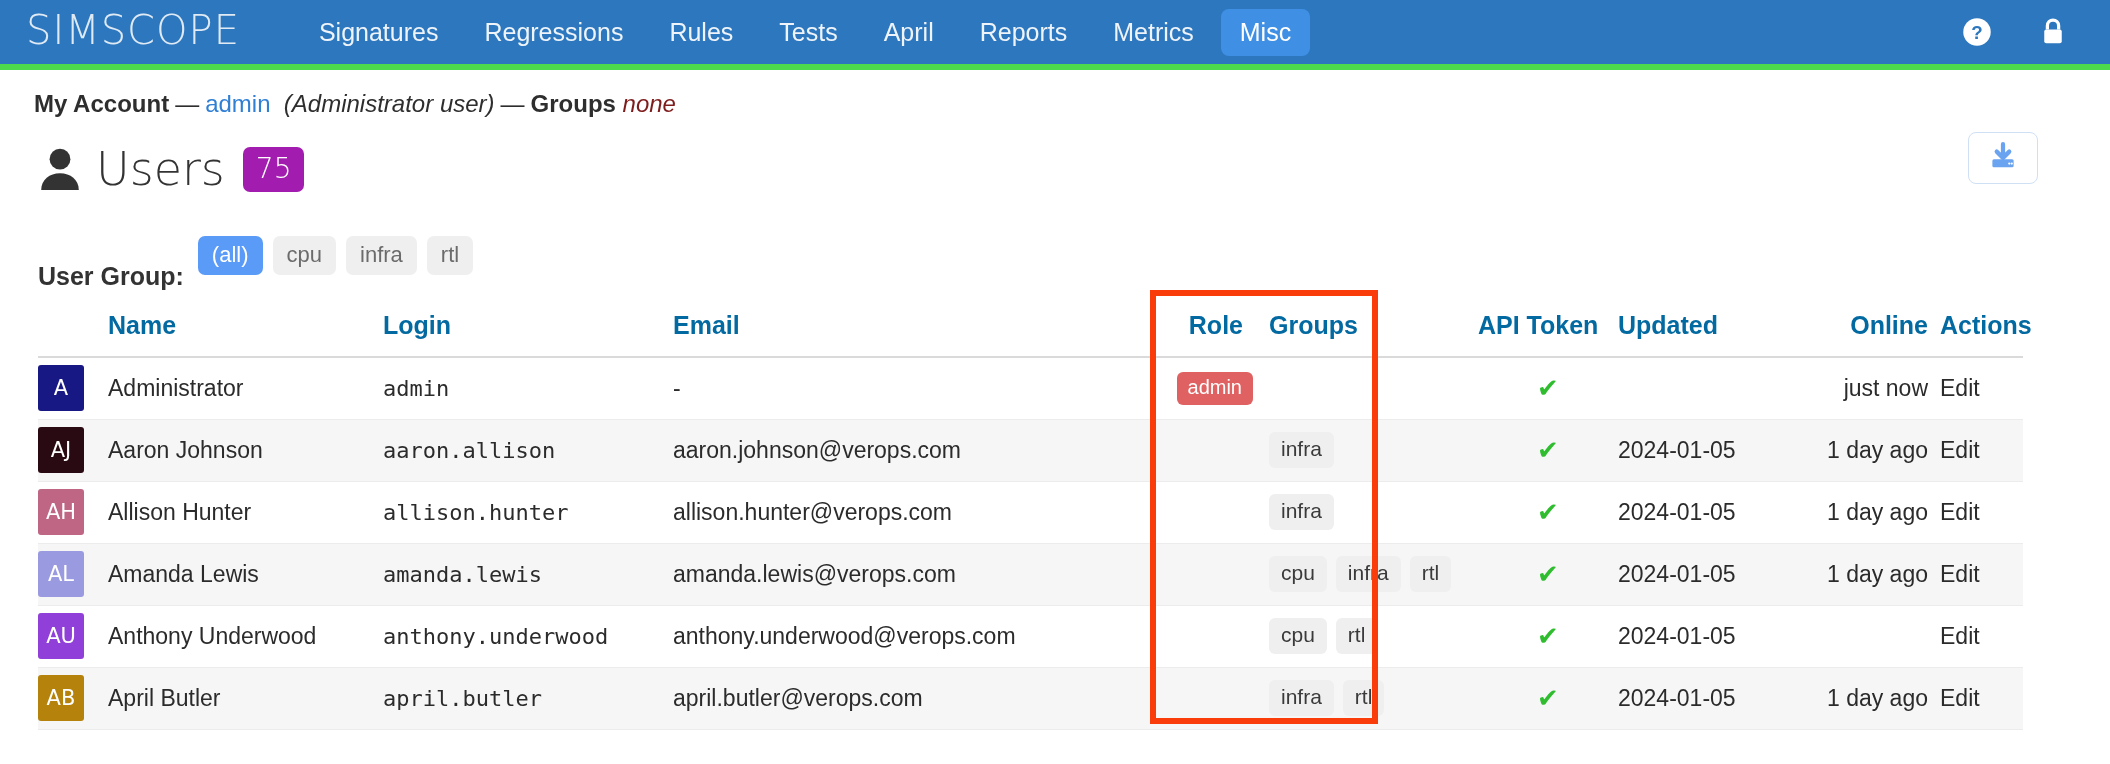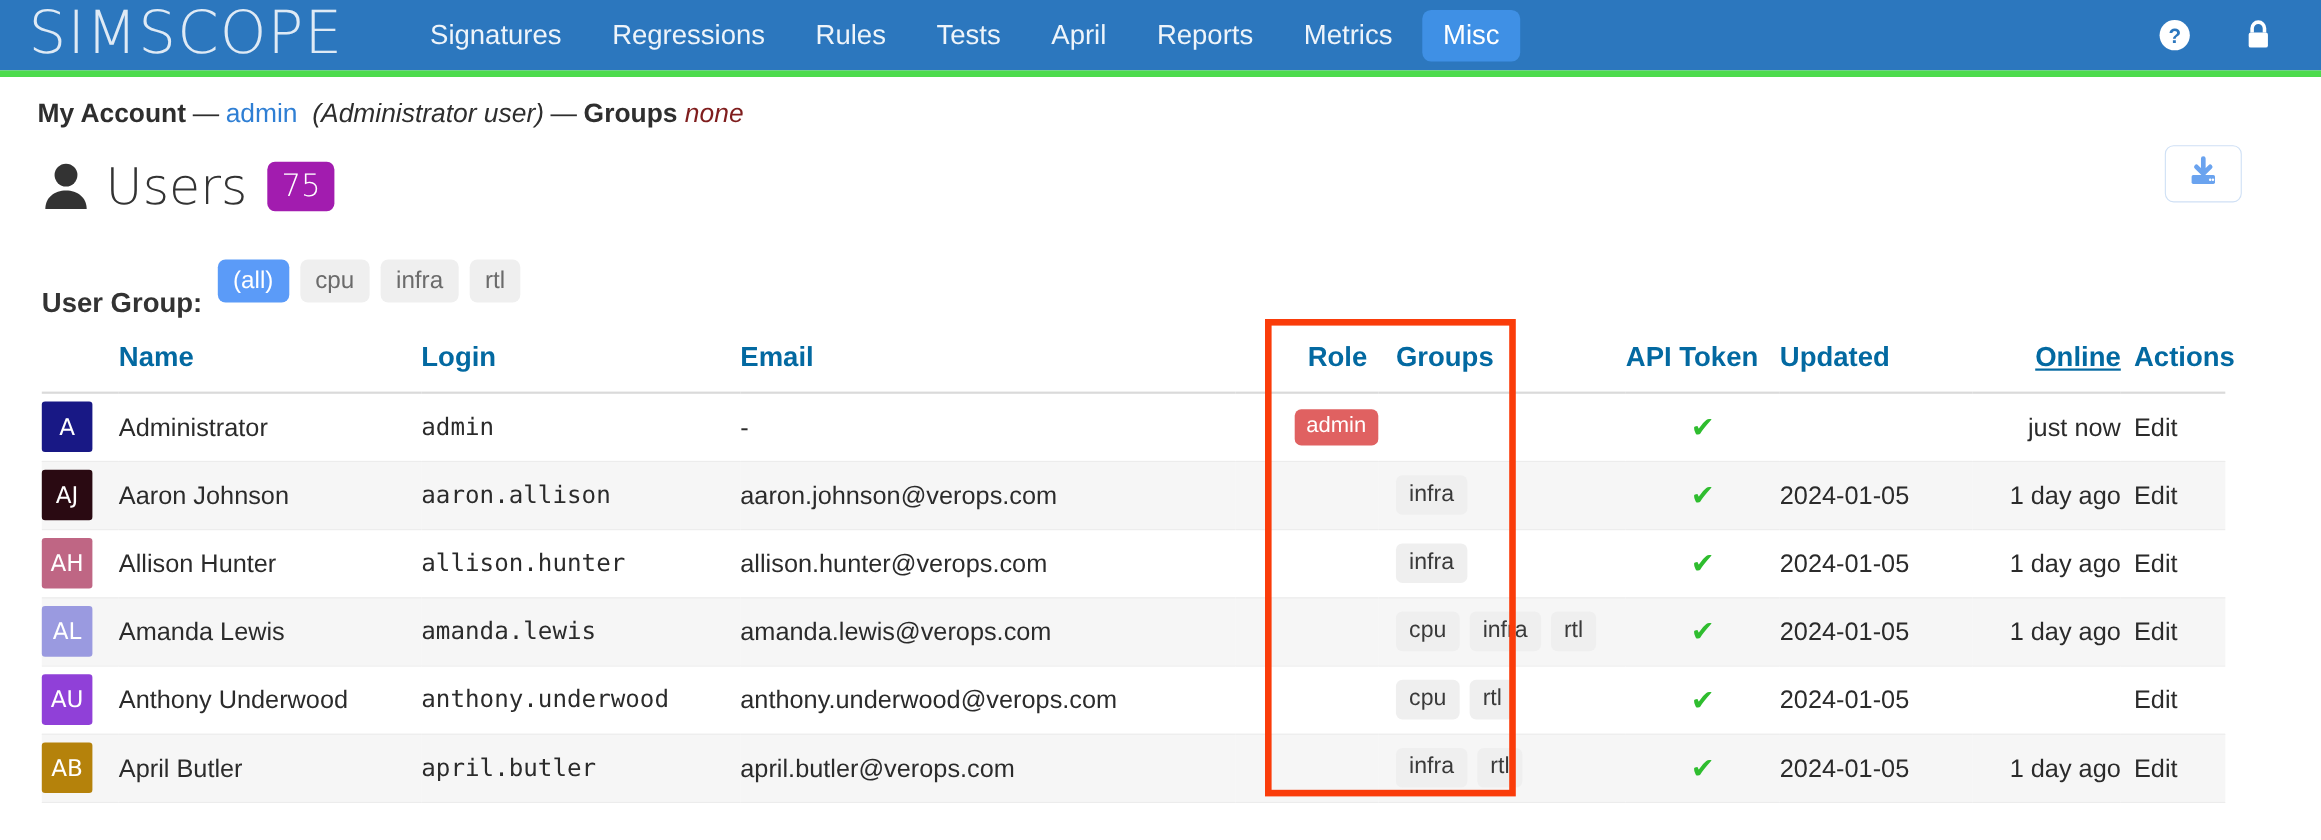--- a/index.html
+++ b/index.html
@@ -20,21 +20,21 @@
     padding: 0 26px;
   }
   .navbar::after {
     content: "";
     position: absolute;
     left: 0; right: 0; bottom: -6px;
     height: 6px;
     background: #4ddb4d;
   }
   .brand {
-    font-size: 54px;
+    font-size: 40px;
     font-weight: 300;
     letter-spacing: 1px;
     color: #dfeaf5;
     font-family: "DejaVu Sans", sans-serif;
     line-height: 1;
     padding-bottom: 4px;
   }
   .nav-links {
     display: flex;
     align-items: center;
@@ -169,21 +169,21 @@
   .col-role   { width: 130px; text-align: right; }
   .col-groups { width: 225px; }
   .col-token  { width: 140px; text-align: center; }
   .col-updated{ width: 175px; }
   .col-online { width: 135px; text-align: right; }
   .col-actions{ width: 95px; }
 
   th.col-role  { text-align: right; padding-right: 10px; }
   th.col-groups{ padding-left: 16px; }
   th.col-token { text-align: left; padding-left: 0; }
-  th.col-online{ text-align: right; text-decoration: underline; }
+  th.col-online{ text-align: right; }
   th.col-actions{ text-align: left; padding-left: 12px; }
 
   .avatar {
     width: 46px; height: 46px;
     border-radius: 3px;
     color: #ffffff;
     font-size: 21px;
     display: flex;
     align-items: center;
     justify-content: center;

